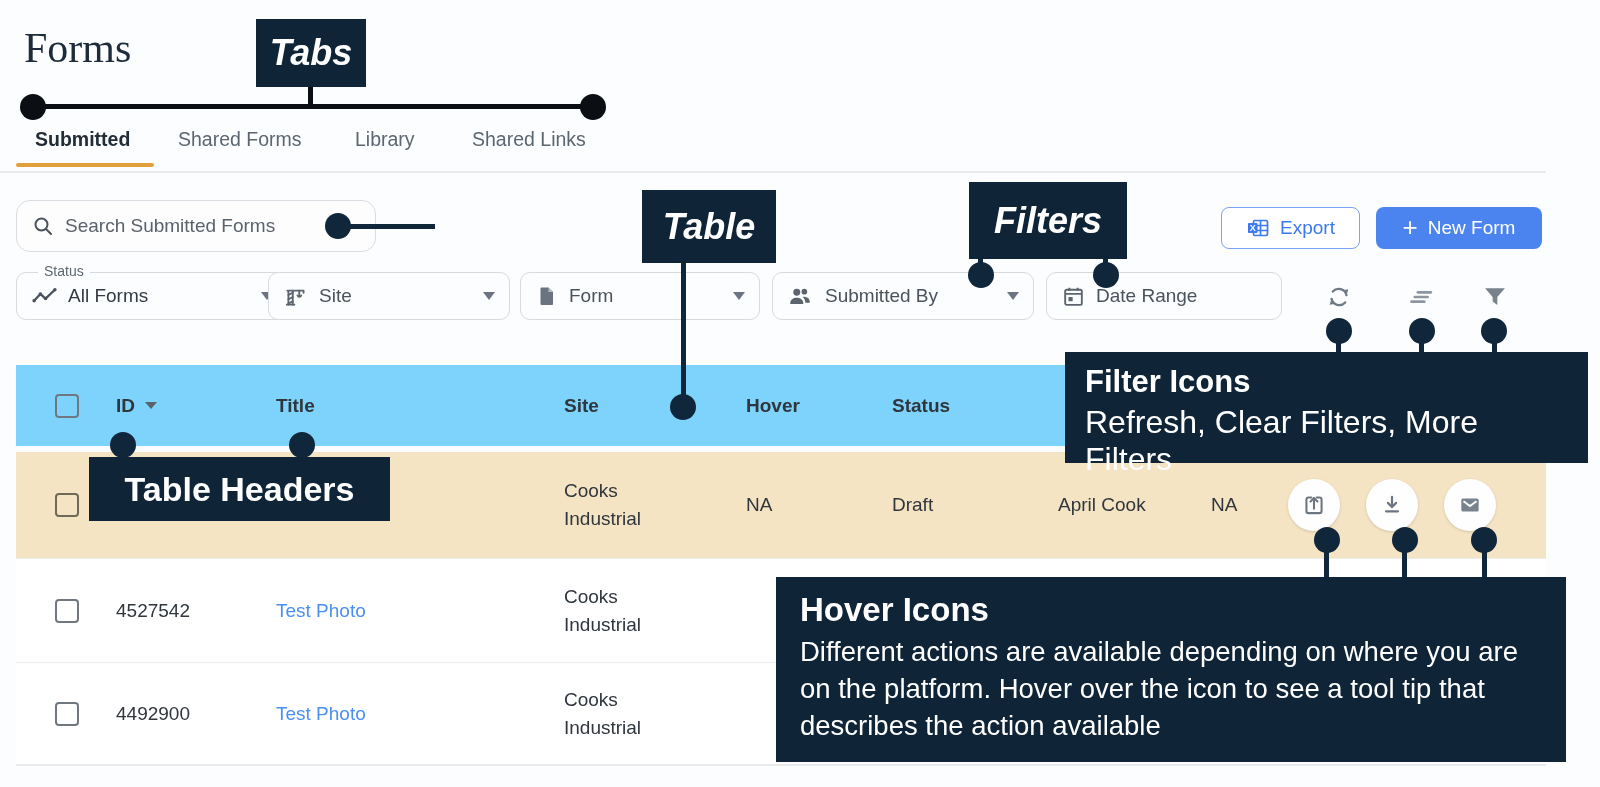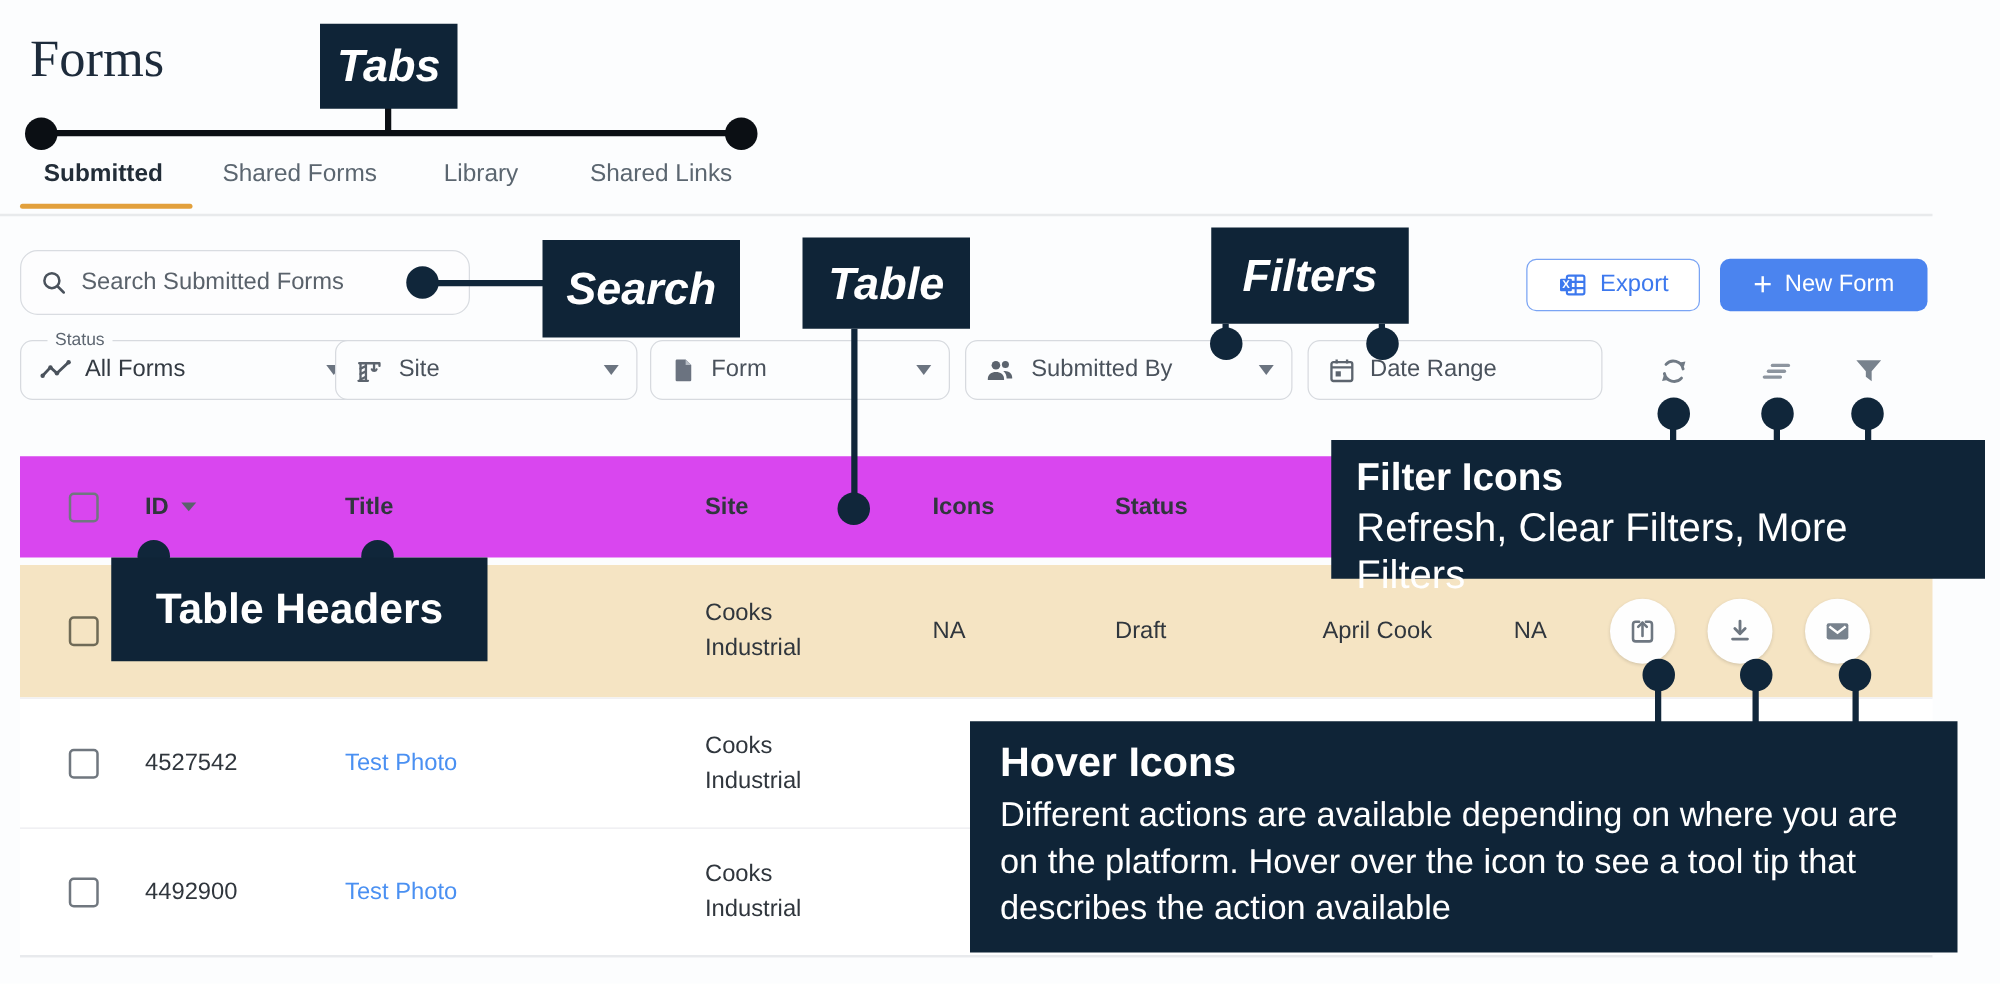--- a/index.html
+++ b/index.html
@@ -40,21 +40,21 @@
   .pill { position:absolute; top:272px; height:48px; border:1.5px solid #d7dadf; border-radius:10px; background:#fcfdfe; display:flex; align-items:center; padding:0 14px; gap:10px; font-size:19px; color:#4a525c; cursor:pointer; }
   .pill .lbl { flex:1; }
   .pill .dark { color:#333a42; }
   .caret { width:0; height:0; border-left:6.5px solid transparent; border-right:6.5px solid transparent; border-top:8px solid #6b7480; }
   .floating-label { position:absolute; left:38px; top:263px; font-size:14px; color:#5d6671; background:#fcfdfe; padding:0 6px; z-index:2; }
   .ficon { position:absolute; top:283px; width:28px; height:28px; cursor:pointer; }
 
   
   .tbl { position:absolute; left:16px; top:365px; width:1530px; }
   .trow { display:grid; grid-template-columns:100px 160px 288px 164px 150px 150px 165px 95px 1fr; align-items:center; }
-  .thead { height:81px; background:#d946ef; font-weight:700; color:#2b3744; font-size:19px; }
+  .thead { height:81px; background:#7dd3fc; font-weight:700; color:#2b3744; font-size:19px; }
   .tgap { height:6px; }
   .row1 { height:106px; background:#f5e4c3; }
   .row2 { height:104px; background:#fff; border-top:1px solid #ececef; }
   .row3 { height:104px; background:#fff; border-top:1px solid #ececef; border-bottom:2px solid #e8eaed; }
   .trow { font-size:19px; color:#30363d; }
   .cell-check { padding-left:39px; }
   .checkbox { width:24px; height:24px; border:2.5px solid #70777f; border-radius:4px; background:transparent; cursor:pointer; }
   .row1 .checkbox { border-color:#6f6a57; }
   .c-id { display:flex; align-items:center; gap:10px; }
   .sort-caret { width:0; height:0; border-left:6px solid transparent; border-right:6px solid transparent; border-top:7px solid #5a626c; }
@@ -95,23 +95,20 @@
     <span>
       <svg width="24" height="24" viewBox="0 0 24 24" fill="none" stroke="#4a525c" stroke-width="2" stroke-linecap="round">
         <circle cx="10.5" cy="10.5" r="6"></circle>
           <path d="M15.2 15.2 L20 20"></path>
       </svg>
     </span>
     <input type="text" placeholder="Search Submitted Forms" style="">
   </div>
   <div class="dot" style="left:338px; top:226px;"></div>
   <div class="hline" style="left:345px; top:224px; width:90px;"></div>
-  <div class="callout" style="left:434px; top:192px; width:158px; height:78px;">
-    <span class="big">Search</span>
-  </div>
 
   <div class="callout" style="left:642px; top:190px; width:134px; height:73px;">
     <span class="big">Table</span>
   </div>
   <div class="vline" style="left:681px; top:263px; height:144px;"></div>
   <div class="dot" style="left:683px; top:407px;"></div>
 
   <div class="callout" style="left:969px; top:182px; width:158px; height:77px;">
     <span class="big">Filters</span>
   </div>
@@ -237,21 +234,21 @@
     <div class="trow thead">
       <div class="cell-check">
           <div class="checkbox"></div>
         </div>
       <div class="c-id">
         <span>ID</span>
         <span class="sort-caret"></span>
       </div>
       <div>Title</div>
       <div>Site</div>
-      <div class="c-asset">Icons</div>
+      <div class="c-asset">Hover</div>
       <div class="c-status">Status</div>
       <div></div>
         <div></div>
         <div></div>
     </div>
 
     <div class="tgap"></div>
 
     <div class="trow row1">
       <div class="cell-check">
@@ -320,21 +317,21 @@
         <div></div>
         <div></div>
         <div></div>
     </div>
   </div>
 
   <div class="dot" style="left:123px; top:445px;"></div>
   <div class="dot" style="left:302px; top:445px;"></div>
   <div class="vline" style="left:120px; top:445px; height:22px;"></div>
   <div class="vline" style="left:299px; top:445px; height:22px;"></div>
-  <div class="callout" style="left:89px; top:446px; width:301px; height:83px;">
+  <div class="callout" style="left:89px; top:457px; width:301px; height:64px;">
     <span style="font-size:34px; font-weight:700;">Table Headers</span>
   </div>
 
   <div class="vline" style="left:1324px; top:528px; height:52px;"></div>
   <div class="vline" style="left:1402px; top:528px; height:52px;"></div>
   <div class="vline" style="left:1482px; top:528px; height:52px;"></div>
   <div class="dot" style="left:1327px; top:540px;"></div>
   <div class="dot" style="left:1405px; top:540px;"></div>
   <div class="dot" style="left:1484px; top:540px;"></div>
   <div class="callout-block" style="left:776px; top:577px; width:790px; height:185px; padding:14px 24px;">

